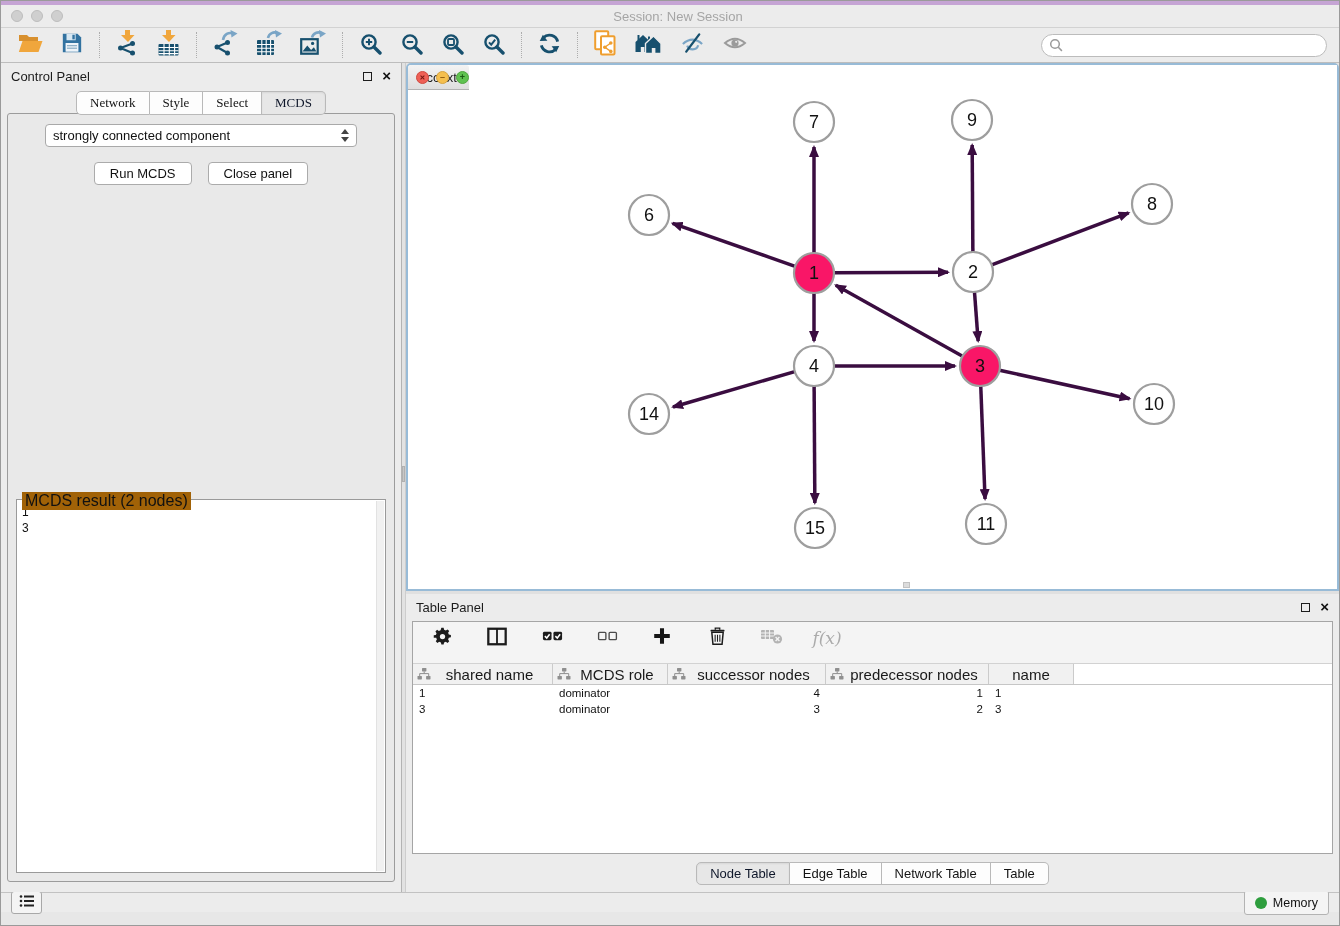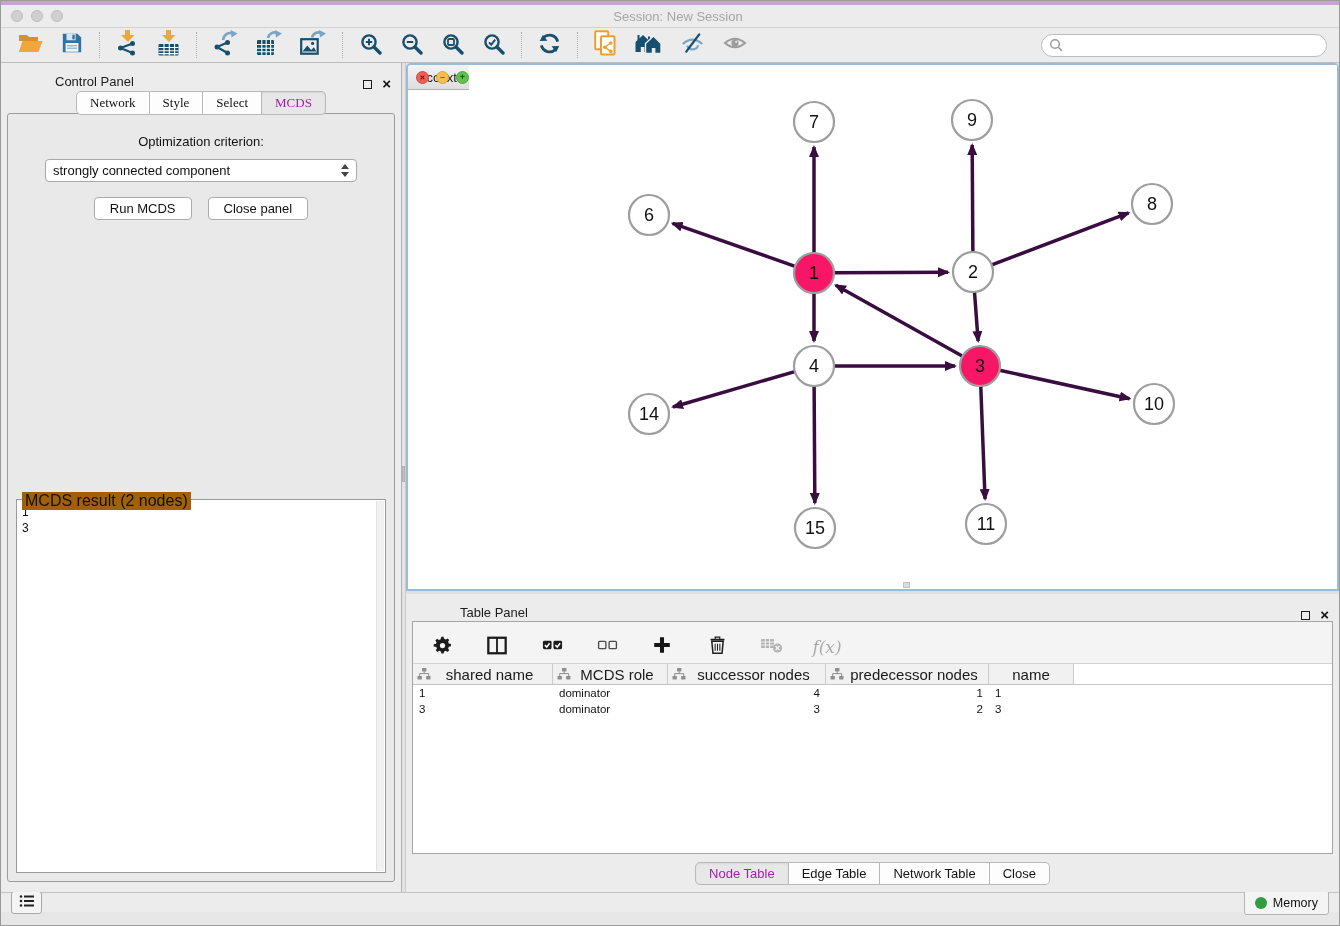--- a/index.html
+++ b/index.html
@@ -19,29 +19,29 @@
   .tsep { width:1px; height:26px; border-left:1px dotted #adadad; margin:0 7px; }
   .search-wrap { margin-left:auto; position:relative; margin-right:4px; }
   .search-input { width:286px; height:23px; border:1px solid #bcbcbc; border-radius:12px;
                   padding:0 10px 0 27px; font-size:12px; background:#fff; outline:none;
                   font-family:"Liberation Sans",sans-serif; }
   .search-glass { position:absolute; left:8px; top:4px; }
   
   .main { display:flex; height:829px; }
   
   .control-panel { width:400px; background:#ececec; position:relative; flex:none; }
-  .panel-header { height:26px; display:flex; align-items:flex-end; padding:0 10px; font-size:13px; color:#1c1c1c;margin-left:44px; }
+  .panel-header { height:26px; display:flex; align-items:center; padding:0 10px; font-size:13px; color:#1c1c1c; }
   .panel-controls { margin-left:auto; display:flex; gap:10px; align-items:center; }
   .float-box { width:9px; height:9px; border:1.5px solid #1c1c1c; display:inline-block; }
   .close-x { font-weight:bold; font-size:15px; color:#111; line-height:10px; }
   .tabs-row { display:flex; width:max-content; }
   .tab { background:#fdfdfd; border:1px solid #b9b9b9; border-left:none; padding:3px 13px; font-size:13px; color:#131313; white-space:nowrap; }
   .tab:first-child { border-left:1px solid #b9b9b9; border-radius:5px 0 0 5px; }
   .tab:last-child { border-radius:0 5px 5px 0; }
-  .tab.active { background:#e7e7e7; color:#a21caf; box-shadow:inset 0 1px 2px rgba(0,0,0,.07); }
+  .tab.active { background:#e7e7e7; color:#0f172a; box-shadow:inset 0 1px 2px rgba(0,0,0,.07); }
   .cp-tabs { position:absolute; top:28px; left:0; right:0; display:flex; justify-content:center; z-index:2;font-family:Liberation Serif, serif; }
   .cp-content { position:absolute; left:6px; right:6px; top:50px; bottom:10px; background:#e9e9e9;
                 border:1px solid #9c9c9c; border-radius:3px; }
   .opt-label { margin-top:20px; text-align:center; font-size:13px; color:#111; }
   .criterion { margin:10px auto 0; width:312px; height:23px; background:#fff; border:1px solid #a9a9a9;
                border-radius:4px; display:flex; align-items:center; padding:0 7px; font-size:13px; color:#111; }
   .stepper { margin-left:auto; display:flex; flex-direction:column; gap:3px; }
   .stepper i { width:0; height:0; border-left:4px solid transparent; border-right:4px solid transparent; }
   .step-up { border-bottom:5px solid #444; }
   .step-down { border-top:5px solid #444; }
@@ -73,21 +73,21 @@
   .tl-green { background:#5fc250; border:1px solid #51a53f; color:#1c5b13; }
   .tl-green::before { content:"+"; font-size:9px; }
   .net-canvas { flex:1; position:relative; background:#fff; }
   .net-canvas svg { position:absolute; inset:0; }
   .canvas-grip { position:absolute; bottom:1px; left:50%; width:7px; height:6px; background:#dcdcdc; border:1px solid #c2c2c2; }
   .h-divider { height:3px; background:#e0e0e0; flex:none; }
   
   .table-panel { flex:1; background:#ececec; position:relative; }
   .tp-frame { position:absolute; top:27px; left:6px; right:6px; bottom:38px; border:1px solid #a5a5a5;
               background:#fff; display:flex; flex-direction:column; overflow:hidden; }
-  .tp-toolbar { height:42px; background:#f4f4f4; border-bottom:1px solid #d2d2d2; display:flex; align-items:flex-end;
+  .tp-toolbar { height:42px; background:#f4f4f4; border-bottom:1px solid #d2d2d2; display:flex; align-items:flex-start;
                 gap:21px; padding:0 12px; flex:none; }
   .tp-tool { width:34px; height:32px; display:flex; align-items:center; justify-content:center; }
   .fx { font-family:"DejaVu Serif",serif; font-style:italic; font-size:17px; color:#ababab; }
   .tp-head { display:flex; height:21px; border-bottom:1px solid #c6c6c6; flex:none; }
   .th { background:#f1f1f1; border-right:1px solid #cbcbcb; display:flex; align-items:center; font-size:15px;
         color:#1a1a1a; padding:0 4px; flex:none; }
   .th-label { flex:1; text-align:center; white-space:nowrap; overflow:hidden; }
   .tp-body { flex:1; overflow:hidden; }
   .tr { display:flex; height:16px; align-items:center; font-size:11.5px; color:#111; }
   .td { flex:none; padding:0 6px; white-space:nowrap; }
@@ -314,21 +314,20 @@
       </div>
       <div class="cp-tabs">
           <div class="tabs-row" id="cp-tabs">
             <div class="tab">Network</div>
             <div class="tab">Style</div>
             <div class="tab">Select</div>
             <div class="tab active">MCDS</div>
           </div>
         </div>
       <div class="cp-content">
-        <div class="opt-label">Optimization criterion:</div>
         <div class="criterion">
           <span>strongly connected component</span>
           <span class="stepper">
               <i class="step-up"></i>
               <i class="step-down"></i>
             </span>
         </div>
         <div class="btn-row">
           <button class="mac-btn">Run MCDS</button>
           <button class="mac-btn">Close panel</button>
@@ -579,21 +578,21 @@
                 <div class="td" style="width:163px;text-align:right">2</div>
                 <div class="td" style="width:85px;text-align:left">3</div>
               </div>
             </div>
         </div>
         <div class="tp-tabs">
             <div class="tabs-row" id="tp-tabs-inner">
               <div class="tab active">Node Table</div>
               <div class="tab">Edge Table</div>
               <div class="tab">Network Table</div>
-              <div class="tab">Close</div>
+              <div class="tab">Table</div>
             </div>
           </div>
       </div>
     </div>
   </div>
 
   <div class="statusbar">
     <span class="list-btn">
         <span>
       <svg width="16" height="14" viewBox="0 0 16 14">

